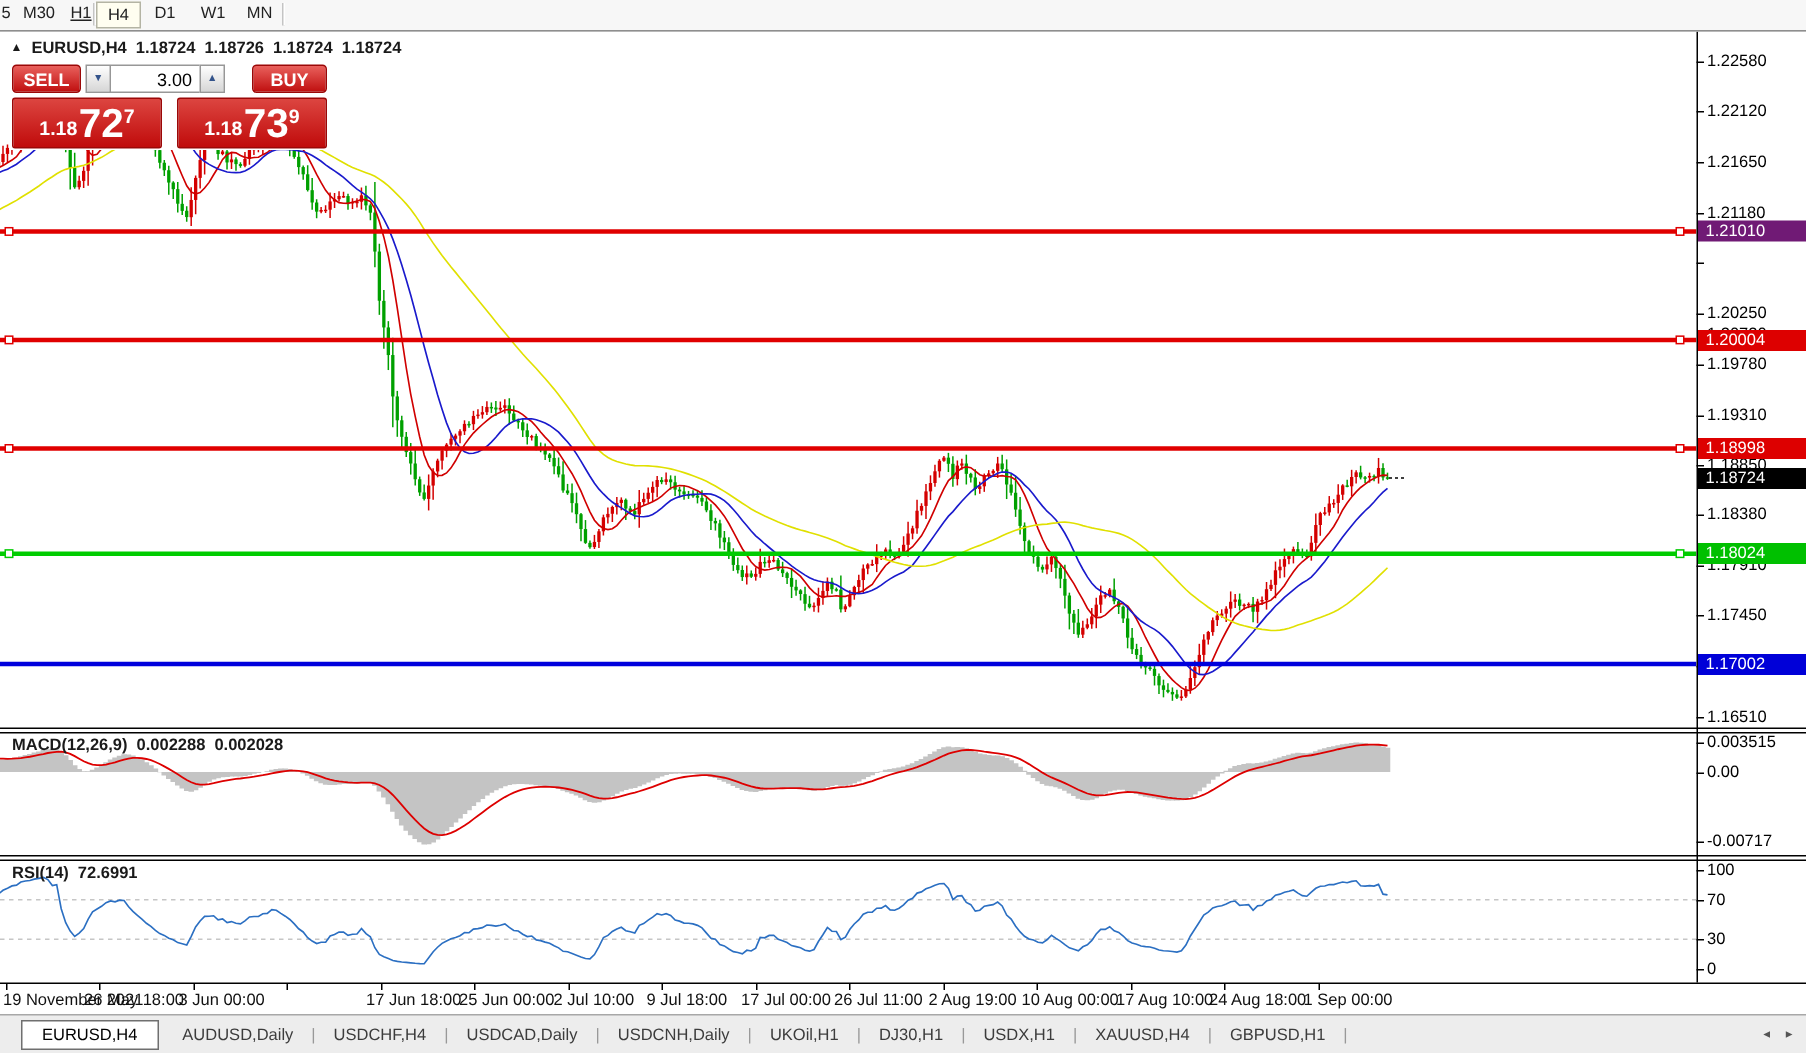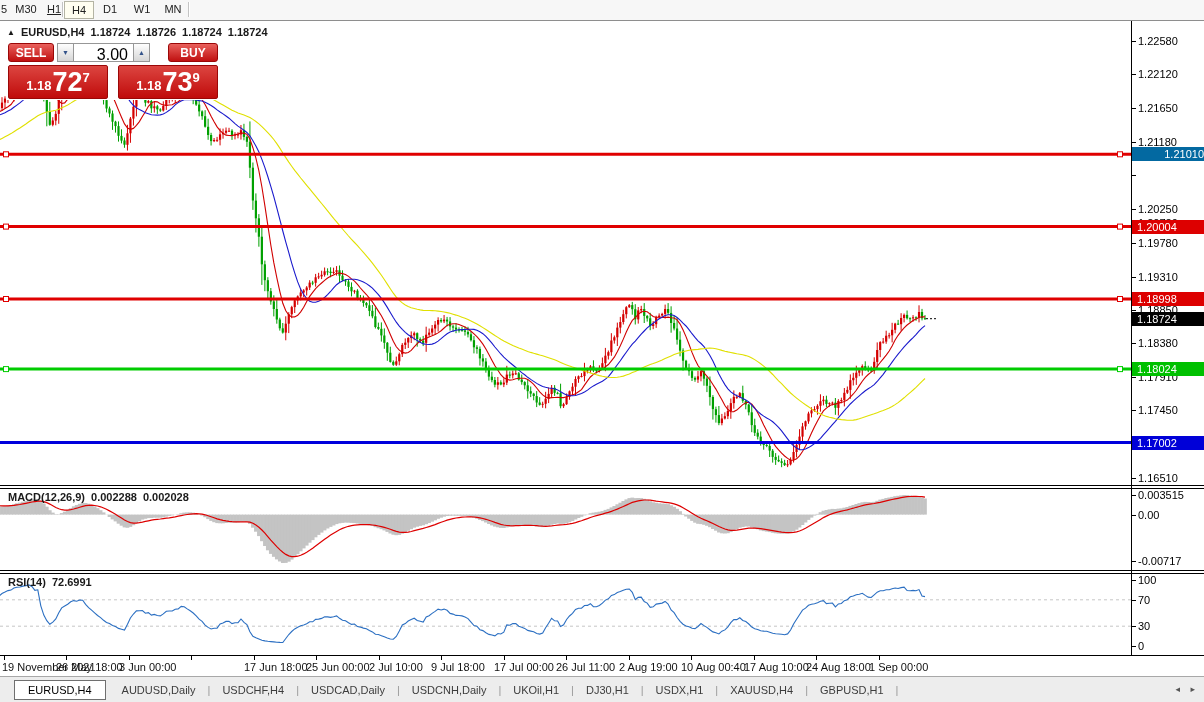--- a/index.html
+++ b/index.html
@@ -33,21 +33,21 @@
   .tlabel{position:absolute;top:661px;font-size:11px;color:#111;white-space:nowrap;z-index:4;}
   
   .widget{position:absolute;left:6px;top:42px;width:214px;height:58px;background:#fff;z-index:9;}
   .rbtn{position:absolute;height:19px;background:linear-gradient(#e9605c,#c01010);
         border:1px solid #9b0707;border-radius:3px;color:#fff;font-size:12px;font-weight:700;
         text-align:center;line-height:18px;box-sizing:border-box;cursor:pointer;}
   .spin{position:absolute;left:51px;top:1px;width:93px;height:19px;display:flex;box-sizing:border-box;}
   .spbtn{width:17px;height:19px;background:linear-gradient(#fefefe,#d6d6d6);border:1px solid #979797;
          box-sizing:border-box;font-size:7px;color:#33538a;text-align:center;line-height:17px;cursor:pointer;}
   .spval{flex:1;height:19px;background:#fff;border-top:1px solid #979797;border-bottom:1px solid #979797;
-         box-sizing:border-box;font-size:16px;color:#000;text-align:right;padding:2px 5px 0 0;}
+         box-sizing:border-box;font-size:12px;color:#000;text-align:right;padding:2px 5px 0 0;}
   .pricebox{position:absolute;top:23px;width:100px;height:34px;background:linear-gradient(#dc4540,#c00b0b);
             border:1px solid #9b0707;border-radius:2px;color:#fff;display:flex;align-items:flex-end;
             justify-content:center;box-sizing:border-box;padding-bottom:2px;}
   .pb-base{font-size:13px;font-weight:700;margin:0 1px 3px 0;}
   .pb-big{font-size:27px;font-weight:700;line-height:27px;}
   .pb-pip{font-size:13px;font-weight:700;position:relative;top:-11px;}
   
   .tabbar{position:absolute;left:0;top:676px;width:1204px;height:26px;background:#ededed;
           border-top:1px solid #a8a8a8;box-sizing:border-box;display:flex;align-items:center;
           padding-left:14px;font-size:11px;color:#3c3c3c;z-index:10;}
@@ -1121,21 +1121,21 @@
       <div class="pdash" style="top: 343px;"></div>
       <div class="pl" style="top: 338px;">1.18380</div>
       <div class="pdash" style="top: 377px;"></div>
       <div class="pl" style="top: 372px;">1.17910</div>
       <div class="pdash" style="top: 410px;"></div>
       <div class="pl" style="top: 405px;">1.17450</div>
       <div class="pdash" style="top: 444px;"></div>
       <div class="pl" style="top: 439px;">1.16980</div>
       <div class="pdash" style="top: 478px;"></div>
       <div class="pl" style="top: 473px;">1.16510</div>
-      <div class="ptag" style="top: 147px; background: #0369a1; text-align: right;">1.21010</div>
+      <div class="ptag" style="top: 147px; background: #701a75;">1.21010</div>
       <div class="ptag" style="top: 220px; background: rgb(221, 0, 0);">1.20004</div>
       <div class="ptag" style="top: 292px; background: rgb(221, 0, 0);">1.18998</div>
       <div class="ptag" style="top: 362px; background: rgb(0, 192, 0);">1.18024</div>
       <div class="ptag" style="top: 436px; background: rgb(0, 0, 216);">1.17002</div>
       <div class="ptag" style="top: 312px; background: rgb(0, 0, 0);">1.18724</div>
     </div>
   <div id="time-axis">
       <div class="tmark" style="left: 4px;"></div>
       <div class="tlabel" style="left: 2px;">19 November 2021</div>
       <div class="tmark" style="left: 66px;"></div>
@@ -1152,21 +1152,21 @@
       <div class="tlabel" style="left: 369px;">2 Jul 10:00</div>
       <div class="tmark" style="left: 441px;"></div>
       <div class="tlabel" style="left: 431px;">9 Jul 18:00</div>
       <div class="tmark" style="left: 504px;"></div>
       <div class="tlabel" style="left: 494px;">17 Jul 00:00</div>
       <div class="tmark" style="left: 566px;"></div>
       <div class="tlabel" style="left: 556px;">26 Jul 11:00</div>
       <div class="tmark" style="left: 629px;"></div>
       <div class="tlabel" style="left: 619px;">2 Aug 19:00</div>
       <div class="tmark" style="left: 691px;"></div>
-      <div class="tlabel" style="left: 681px;">10 Aug 00:40</div>
+      <div class="tlabel" style="left: 681px;">10 Aug 00:00</div>
       <div class="tmark" style="left: 754px;"></div>
       <div class="tlabel" style="left: 744px;">17 Aug 10:00</div>
       <div class="tmark" style="left: 816px;"></div>
       <div class="tlabel" style="left: 806px;">24 Aug 18:00</div>
       <div class="tmark" style="left: 879px;"></div>
       <div class="tlabel" style="left: 869px;">1 Sep 00:00</div>
     </div>
 
   <div class="tabbar" id="tabbar">
       <span class="tab active">EURUSD,H4</span>

